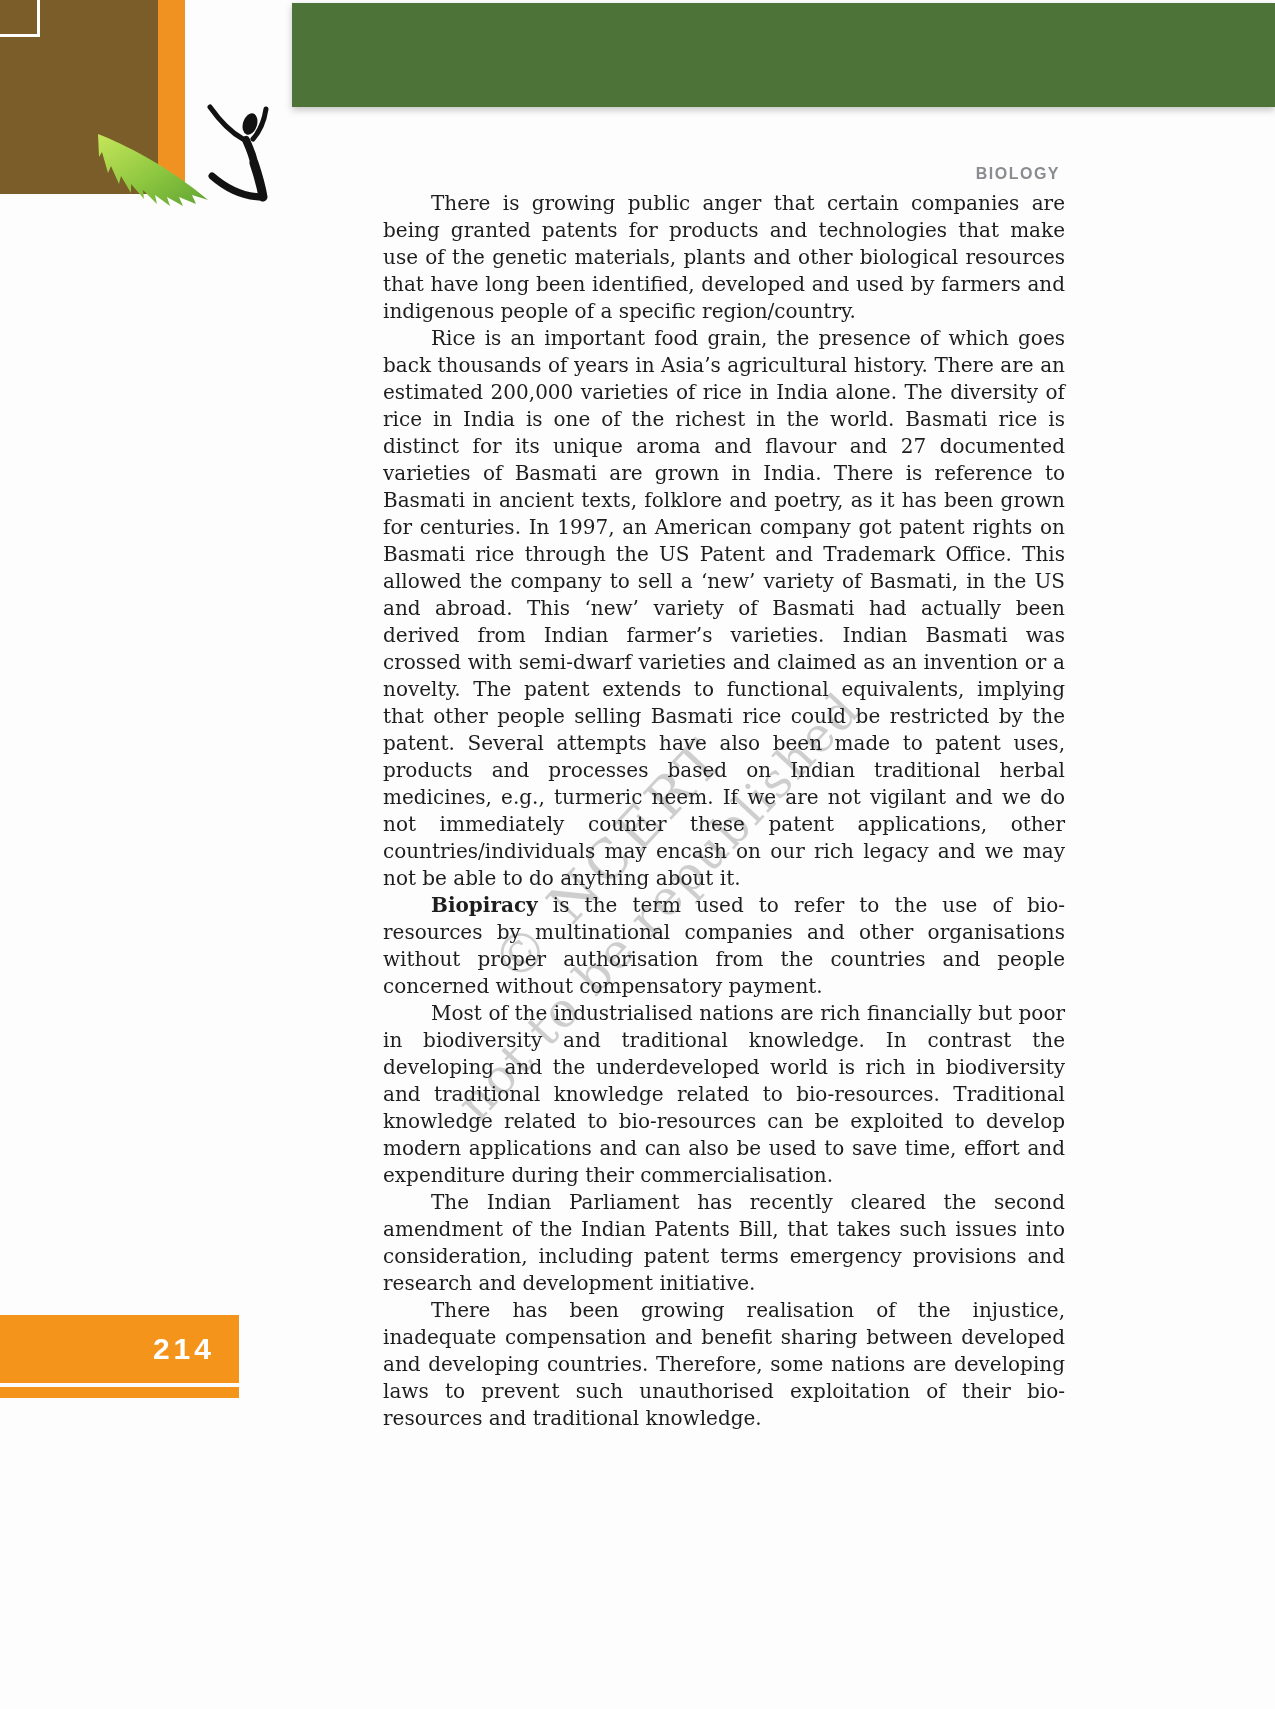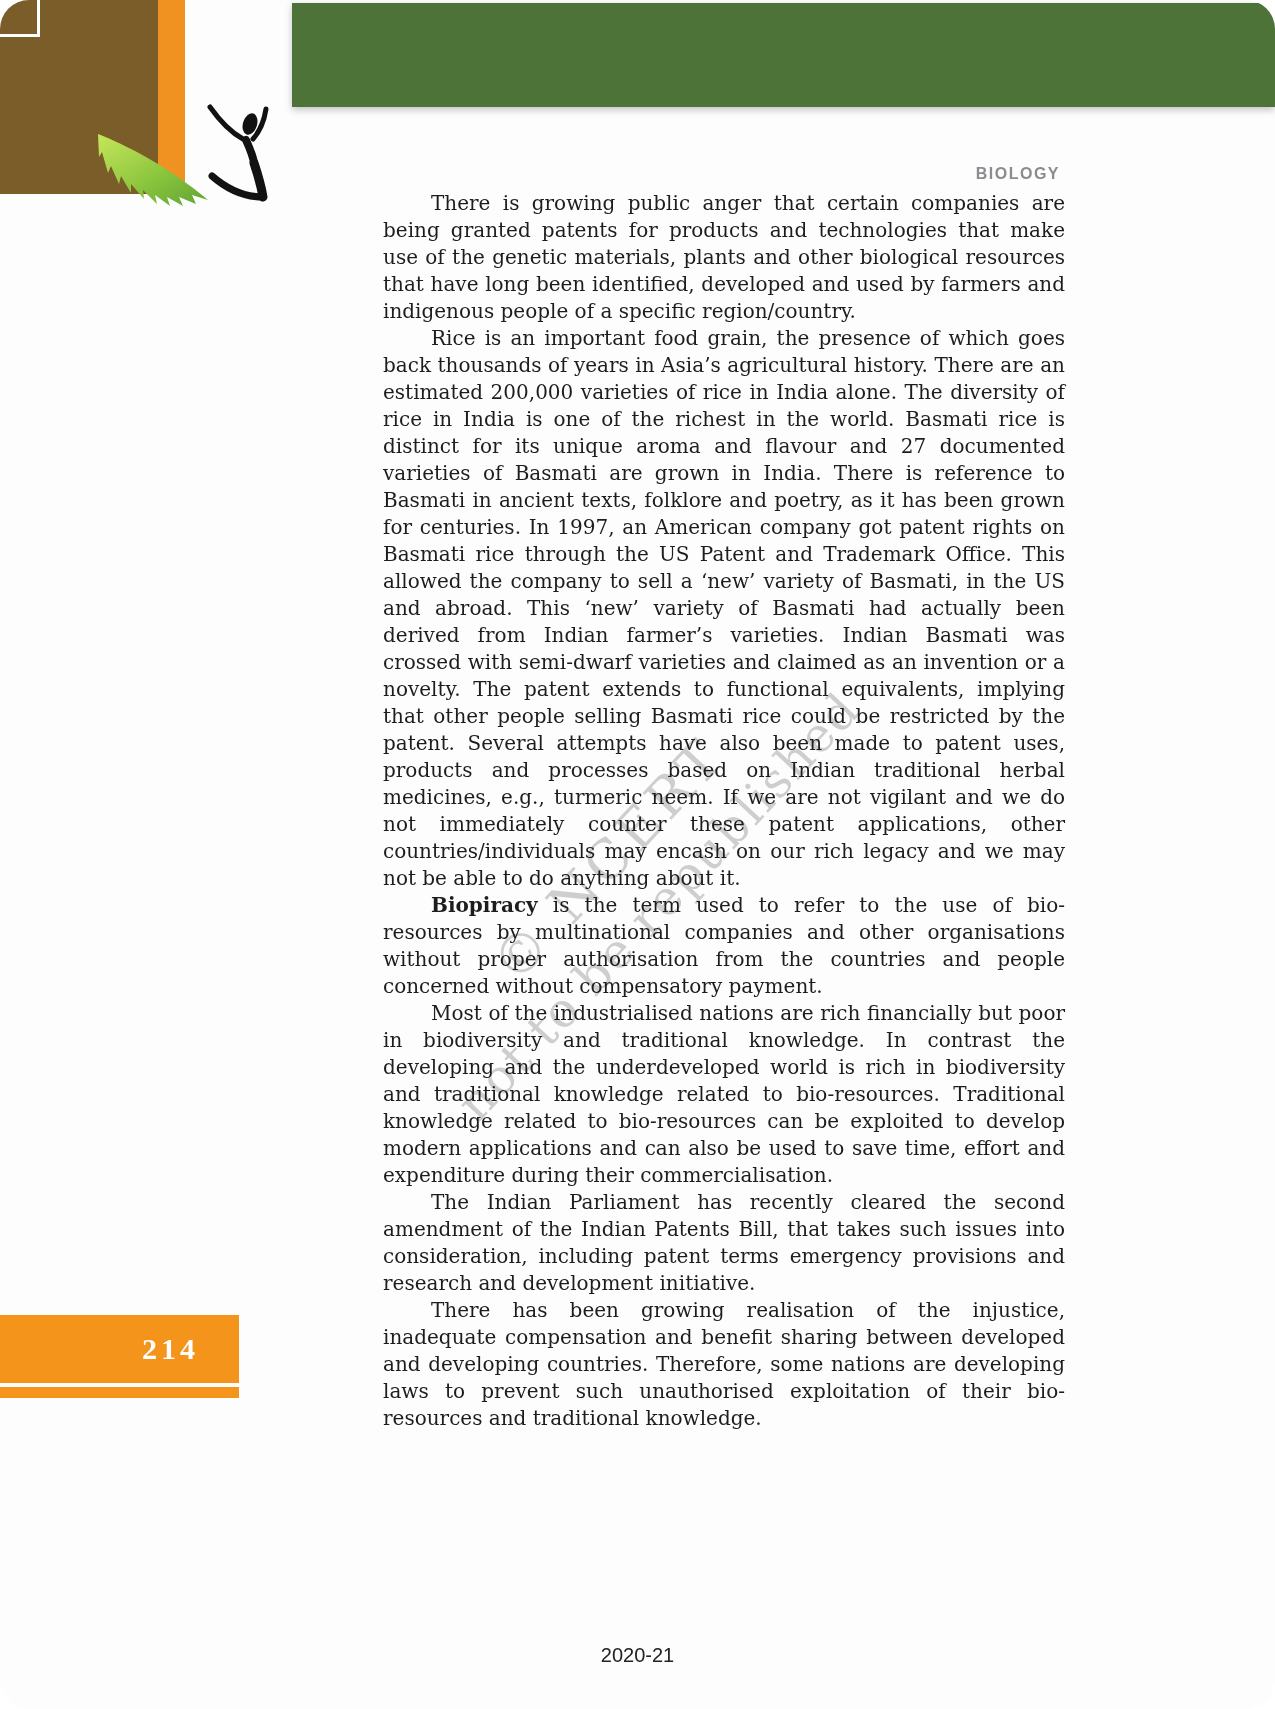--- a/index.html
+++ b/index.html
@@ -1,20 +1,19 @@
 <!DOCTYPE html>
 <html><head>
 <meta charset="utf-8">
 <style>
   html,body { margin:0; padding:0; background:#ffffff; }
   .page {
     position:relative; width:1275px; height:1709px;
     background:#fdfdfd; overflow:hidden;
     font-family:"DejaVu Serif", serif;
-    border-radius:29px;
   }
 
   
   .brown-block { position:absolute; left:0; top:0; width:158px; height:194px; background:#7A5D28; }
   .corner-line-v { position:absolute; left:37px; top:0; width:3px; height:35px; background:#ffffff; }
   .corner-line-h { position:absolute; left:0; top:34px; width:40px; height:3px; background:#ffffff; }
   .orange-stripe { position:absolute; left:158px; top:0; width:27px; height:194px; background:#F09222; }
   .green-banner {
     position:absolute; left:292px; top:3px; width:983px; height:104px;
     background:#4E7338; box-shadow:0 3px 7px rgba(90,90,90,0.35);
@@ -48,23 +47,23 @@
   .wm-inner { text-align:center; color:#A8A8A8; opacity:0.55; }
   .wm-line1 { font-size:54px; letter-spacing:5px; line-height:1.45; }
   .wm-line2 { font-size:48px; letter-spacing:2px; line-height:1.2; }
 
   
   .page-badge {
     position:absolute; left:0; top:1315px; width:239px; height:68px;
     background:#F4941B; display:flex; align-items:center; justify-content:flex-end;
   }
   .page-badge .num {
-    font-family:Liberation Serif, serif; font-weight:bold;
+    font-family:Liberation Sans, sans-serif; font-weight:bold;
     font-size:30px; letter-spacing:4px; color:#ffffff;
-    padding-right:40px;
+    padding-right:24px;
   }
   .badge-strip { position:absolute; left:0; top:1387px; width:239px; height:11px; background:#F4941B; }
 
   
   .footer-year {
     position:absolute; left:0; top:1644px; width:1275px;
     text-align:center;
     font-family:"Liberation Sans", sans-serif; font-size:20px; color:#222222;
   }
 </style>
@@ -121,15 +120,14 @@
       <p>Most of the industrialised nations are rich financially but poor in biodiversity and traditional knowledge. In contrast the developing and the underdeveloped world is rich in biodiversity and traditional knowledge related to bio-resources.  Traditional knowledge related to bio-resources can be exploited to develop modern applications and can also be used to save time, effort and expenditure during their commercialisation.</p>
       <p>The Indian Parliament has recently cleared the second amendment of the Indian Patents Bill, that takes such issues into consideration, including patent terms emergency provisions and research and development initiative.</p>
       <p>There has been growing realisation of the injustice, inadequate compensation and benefit sharing between developed and developing countries. Therefore, some nations are developing laws to prevent such unauthorised exploitation of their bio-resources and traditional knowledge.</p>
     </div>
 
   <div class="page-badge">
     <span class="num">214</span>
   </div>
   <div class="badge-strip"></div>
 
-  <div class="footer-year">2020-21</div>
 
 </div>
 
 </body></html>

